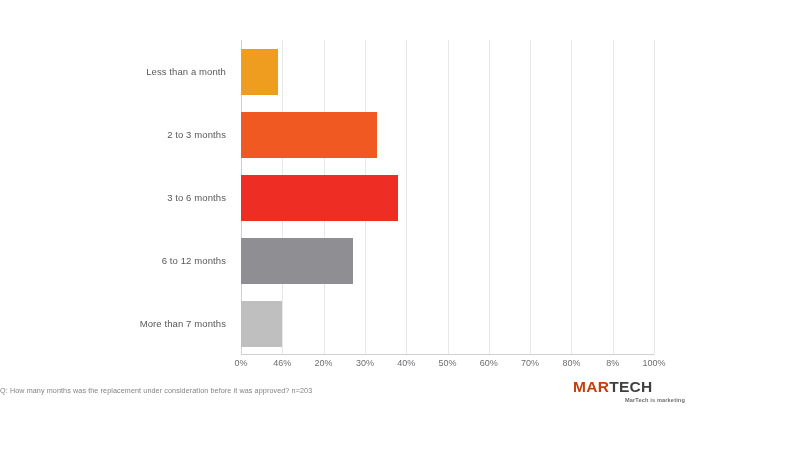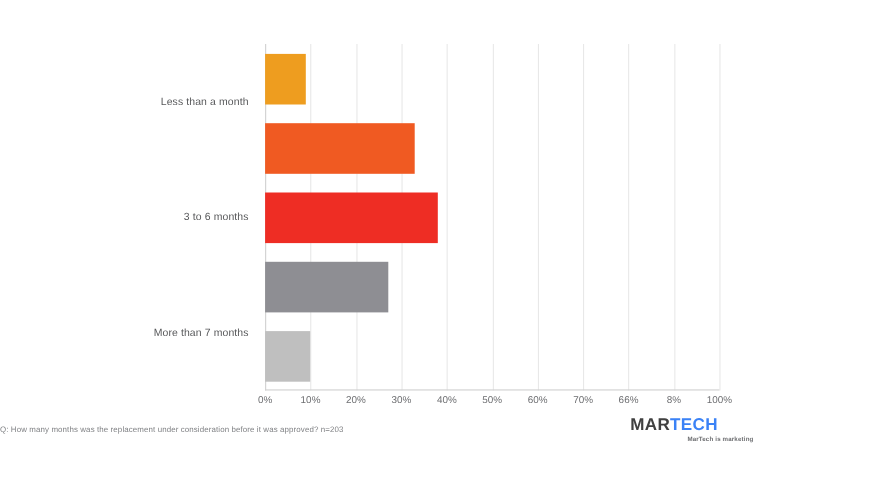--- a/index.html
+++ b/index.html
@@ -122,41 +122,43 @@
     left:573px; top:379px;
     width:115px;
     text-align:left;
   }
   .logo-word{
     font-size:15.5px;
     font-weight:bold;
     letter-spacing:.3px;
     line-height:1;
   }
-  .logo-mar{color:#404040;}
-  .logo-tech{color:#3b82f6;}
+  .logo-mar{color:#c2410c;}
+  .logo-tech{color:#404040;}
   .logo-tagline{
     margin-top:2px;
     font-size:5.6px;
     font-weight:bold;
     color:#6d6e71;
     letter-spacing:.15px;
     text-align:right;
     width:112px;
   }
 </style>
 </head>
 <body>
 
 <div id="chart-root">
   <div class="plot-wrap">
 
     <div class="cat-labels">
       <div class="cat-label">Less than a month</div>
+      <div class="cat-label">2 to 3 months</div>
       <div class="cat-label">3 to 6 months</div>
+      <div class="cat-label">6 to 12 months</div>
       <div class="cat-label">More than 7 months</div>
     </div>
 
     <div class="plot-area">
       <div class="gridlines">
           <div class="gridline" style="left: 10%;"></div>
           <div class="gridline" style="left: 20%;"></div>
           <div class="gridline" style="left: 30%;"></div>
           <div class="gridline" style="left: 40%;"></div>
           <div class="gridline" style="left: 50%;"></div>
@@ -183,28 +185,28 @@
             <div class="bar" style="width: 27%; background: rgb(142, 142, 147);"></div>
           </div>
         <div class="bar-row">
             <div class="bar" style="width: 10%; background: rgb(191, 191, 191);"></div>
           </div>
       </div>
     </div>
 
     <div class="tick-labels">
         <div class="tick-label" style="left: 0%;">0%</div>
-        <div class="tick-label" style="left: 10%;">10%</div>
+        <div class="tick-label" style="left: 10%;">46%</div>
         <div class="tick-label" style="left: 20%;">20%</div>
         <div class="tick-label" style="left: 30%;">30%</div>
         <div class="tick-label" style="left: 40%;">40%</div>
         <div class="tick-label" style="left: 50%;">50%</div>
         <div class="tick-label" style="left: 60%;">60%</div>
         <div class="tick-label" style="left: 70%;">70%</div>
-        <div class="tick-label" style="left: 80%;">66%</div>
+        <div class="tick-label" style="left: 80%;">80%</div>
         <div class="tick-label" style="left: 90%;">8%</div>
         <div class="tick-label" style="left: 100%;">100%</div>
       </div>
 
     <div class="footnote">Q: How many months was the replacement under consideration before it was approved? n=203</div>
 
     <div class="logo">
       <div class="logo-word"><span class="logo-mar">MAR</span><span class="logo-tech">TECH</span></div>
       <div class="logo-tagline">MarTech is marketing</div>
     </div>

